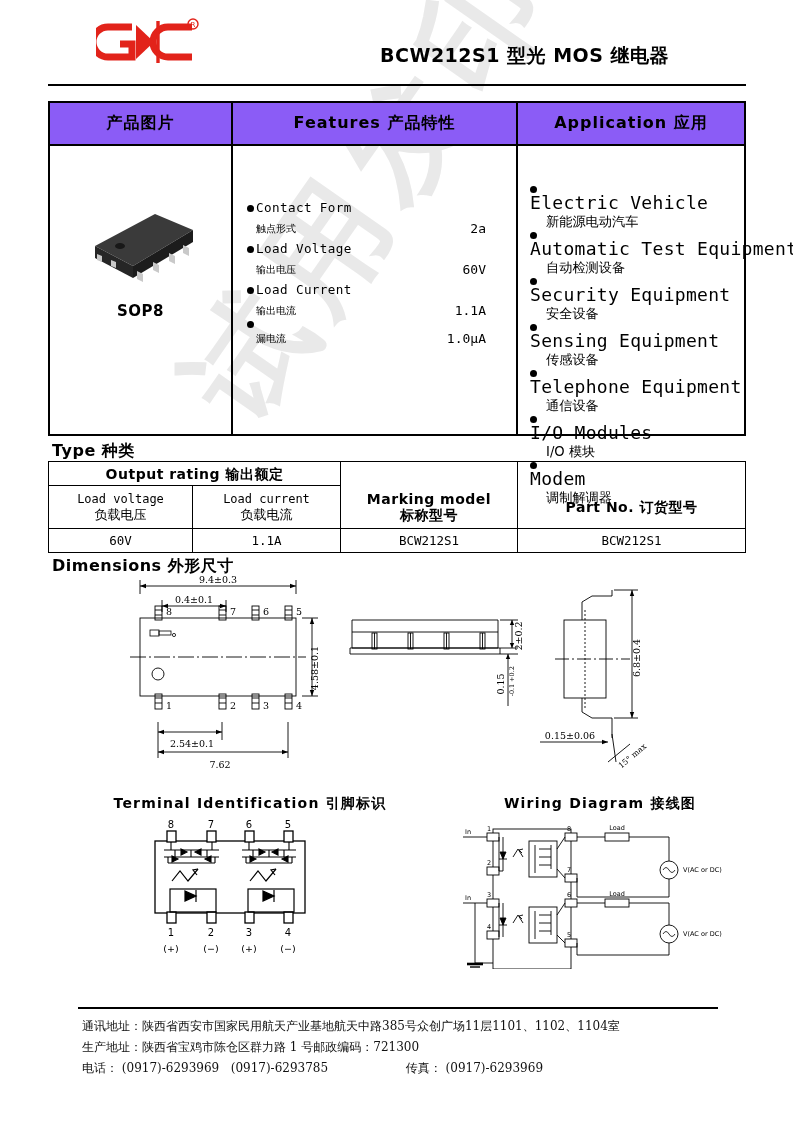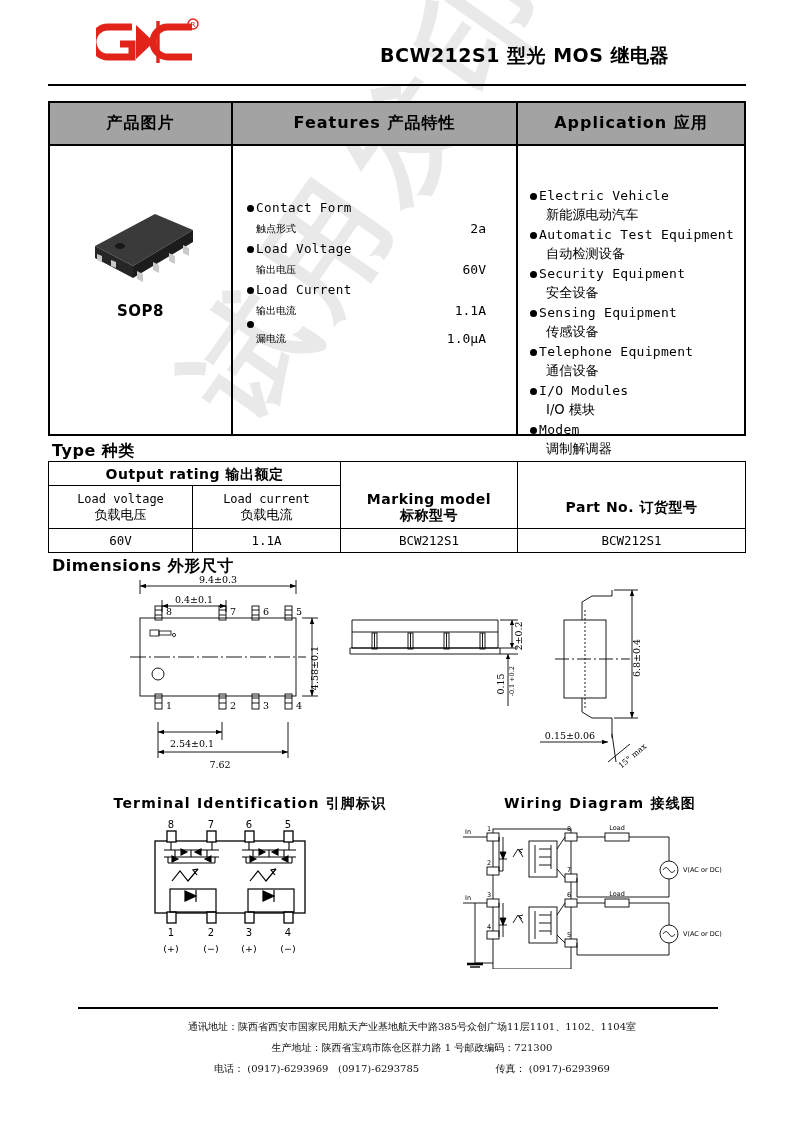--- a/index.html
+++ b/index.html
@@ -33,21 +33,21 @@
     font-family:"DejaVu Sans", sans-serif;
     font-size:19px; font-weight:700; letter-spacing:0.5px; white-space:nowrap;
   }
   .header-rule { position:absolute; left:48px; top:84px; width:698px; height:2px; background:#000; }
 
   
   .tbl-main {
     position:absolute; left:48px; top:101px; width:698px; height:335px;
     border:2px solid #000; z-index:2; background:transparent;
   }
-  .tbl-main .row-head { display:flex; height:43px; border-bottom:2px solid #000; background:#a3a3a3; }
+  .tbl-main .row-head { display:flex; height:43px; border-bottom:2px solid #000; background:#8b5cf6; }
   .tbl-main .row-body { display:flex; height:290px; }
   .c1 { width:183px; border-right:2px solid #000; position:relative; }
   .c2 { width:285px; border-right:2px solid #000; position:relative; }
   .c3 { flex:1; position:relative; }
   .head-cell {
     display:flex; align-items:center; justify-content:center;
     font-family:"DejaVu Sans", sans-serif;
     font-size:16px; font-weight:700; letter-spacing:1px;
   }
 
@@ -64,21 +64,21 @@
   .feat-line { display:flex; align-items:baseline; font-size:12.6px; line-height:20px; white-space:nowrap; }
   .bullet { width:7px; height:7px; border-radius:50%; background:#000; display:inline-block; margin-right:2px; flex:none; }
   .feat-en { font-family:"DejaVu Sans Mono", monospace; font-size:12.6px; letter-spacing:0.4px; }
   .feat-cn-row { display:flex; align-items:baseline; line-height:21px; padding-left:9px; }
   .feat-cn { font-family:"DejaVu Sans", sans-serif; font-size:10px; }
   .feat-val { font-family:"DejaVu Sans Mono", monospace; font-size:13px; position:absolute; right:22px; }
   .feat-cn-wrap { position:relative; }
 
   
   .apps { position:absolute; left:12px; top:40px; right:6px; }
-  .app-en { display:flex; align-items:baseline; font-family:"DejaVu Sans Mono", monospace; font-size:13px; line-height:19px; letter-spacing:0.3px; white-space:nowrap;}
+  .app-en { display:flex; align-items:baseline; font-family:"DejaVu Sans Mono", monospace; font-size:18px; line-height:19px; letter-spacing:0.3px; white-space:nowrap;flex-direction:column;}
   .app-cn { font-family:"DejaVu Sans", sans-serif; font-size:13.2px; line-height:20px; padding-left:16px; }
 
   
   .sec-title {
     position:absolute; font-family:"DejaVu Sans", sans-serif;
     font-size:16px; font-weight:700; letter-spacing:0.5px; z-index:2;
   }
   #type-title { left:52px; top:441px; }
   #dim-title  { left:52px; top:556px; }
 
@@ -111,21 +111,21 @@
   #wire-draw { left:455px; top:795px; }
   .blk-title {
     font-family:"DejaVu Sans", sans-serif; font-size:14px; font-weight:700; letter-spacing:1.2px;
   }
 
   
   .footer-rule { position:absolute; left:78px; top:1007px; width:640px; height:2px; background:#000; z-index:2;}
   .footer { position:absolute; left:82px; top:1016px; width:660px; z-index:2; }
   .f-line {
     font-family:"DejaVu Serif", "Liberation Serif", serif;
-    font-size:10px; line-height:21px; color:#111; white-space:nowrap;text-align:center;
+    font-size:12px; line-height:21px; color:#111; white-space:nowrap;
   }
   .f-gap { display:inline-block; width:70px; }
 </style>
 </head>
 <body>
 
 <div class="page">
 
   <div class="watermark">试用发印</div>
 

